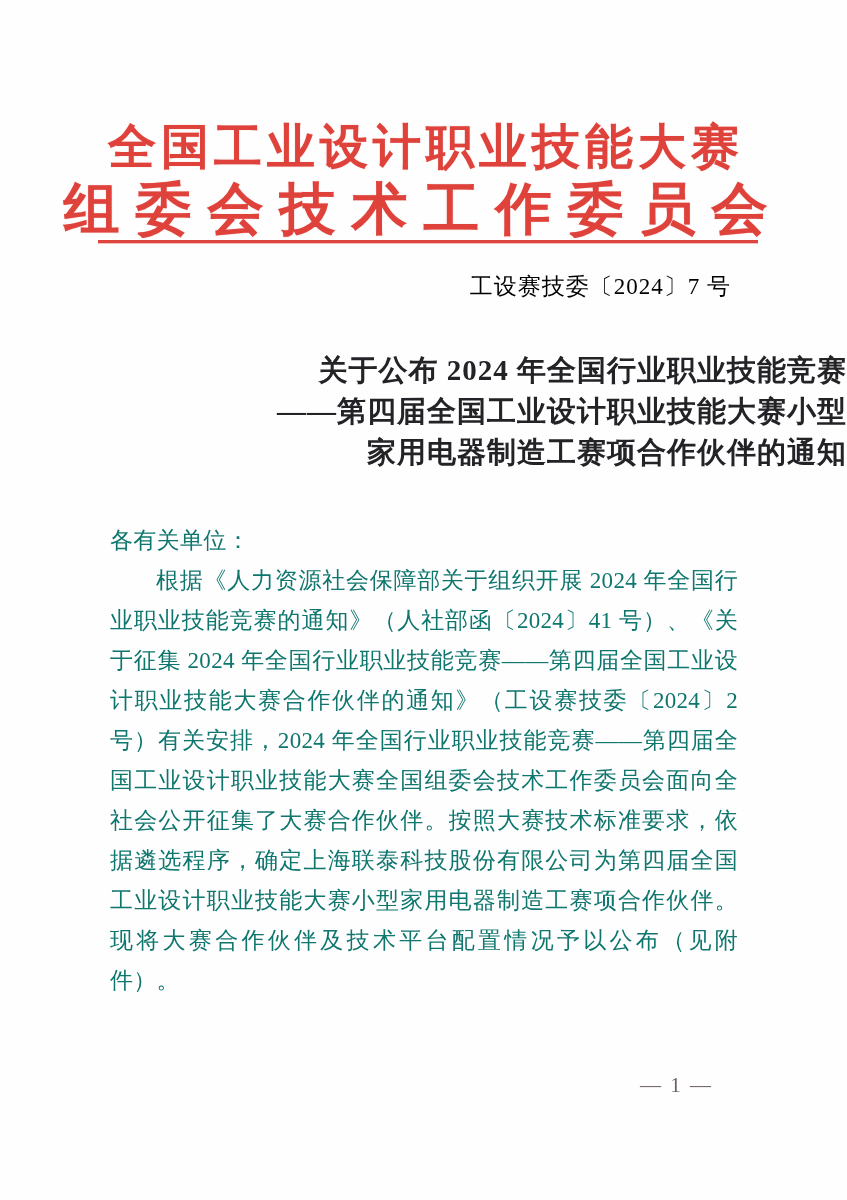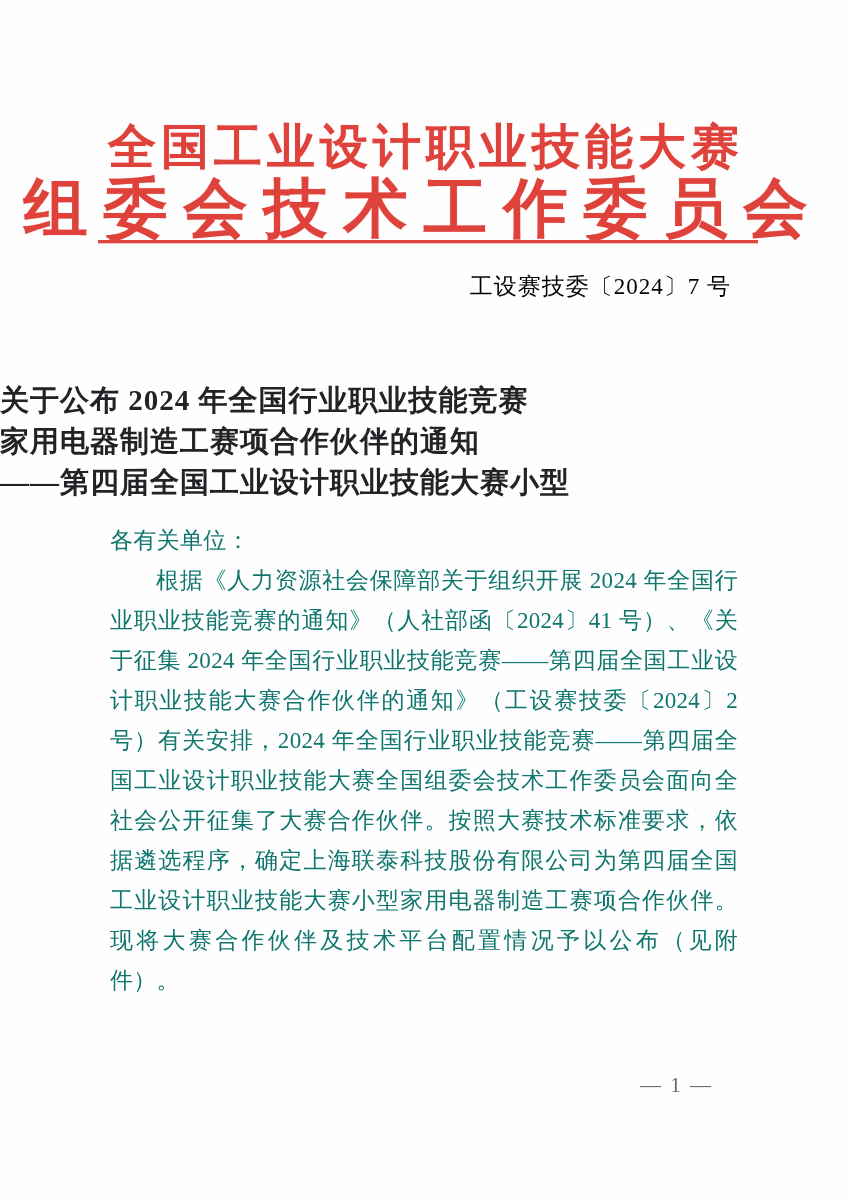--- a/index.html
+++ b/index.html
@@ -33,21 +33,21 @@
     font-family: "Liberation Serif", "DejaVu Serif", serif;
   }
   .letterhead-line1 {
     font-size: 48px;
     line-height: 62px;
     letter-spacing: 5px;
     padding-left: 5px;   
     text-shadow: 0 0 1px rgba(223,66,59,0.45);
   }
   .letterhead-line2 {
-    font-size: 64px;
+    font-size: 56px;
     line-height: 62px;
     letter-spacing: 16px;
     padding-left: 0;  
     text-shadow: 0 0 1px rgba(223,66,59,0.45);
   }
   .red-rule {
     position: absolute;
     top: 240px;
     left: 98px;
     width: 660px;
@@ -66,27 +66,26 @@
     color: #000000;
     letter-spacing: 1px;
   }
 
   
   .notice-title {
     position: absolute;
     top: 350px;
     left: 0;
     width: 100%;
-    text-align: left;
+    text-align: right;
     color: #232327;
     font-weight: bold;
     font-size: 29px;
     line-height: 41px;
     letter-spacing: 1px;
-    margin-top: 30px;
   }
 
   
   .body-text {
     position: absolute;
     top: 521px;
     left: 110px;
     width: 628px;
     color: #0f766e;
     font-size: 23px;
@@ -124,22 +123,22 @@
     <div class="letterhead-line1">全国工业设计职业技能大赛</div>
     <div class="letterhead-line2">组委会技术工作委员会</div>
   </div>
 
   <div class="red-rule"></div>
 
   <div class="doc-number">工设赛技委〔2024〕7 号</div>
 
   <div class="notice-title">
     <div>关于公布 2024 年全国行业职业技能竞赛</div>
+    <div>——第四届全国工业设计职业技能大赛小型</div>
     <div>家用电器制造工赛项合作伙伴的通知</div>
-    <div>——第四届全国工业设计职业技能大赛小型</div>
   </div>
 
   <div class="body-text">
     <p class="salutation">各有关单位：</p>
     <p>根据《人力资源社会保障部关于组织开展 2024 年全国行业职业技能竞赛的通知》（人社部函〔2024〕41 号）、《关于征集 2024 年全国行业职业技能竞赛——第四届全国工业设计职业技能大赛合作伙伴的通知》（工设赛技委〔2024〕2 号）有关安排，2024 年全国行业职业技能竞赛——第四届全国工业设计职业技能大赛全国组委会技术工作委员会面向全社会公开征集了大赛合作伙伴。按照大赛技术标准要求，依据遴选程序，确定上海联泰科技股份有限公司为第四届全国工业设计职业技能大赛小型家用电器制造工赛项合作伙伴。现将大赛合作伙伴及技术平台配置情况予以公布（见附件）。</p>
   </div>
 
   <div class="page-number">— 1 —</div>
 
 </div>

